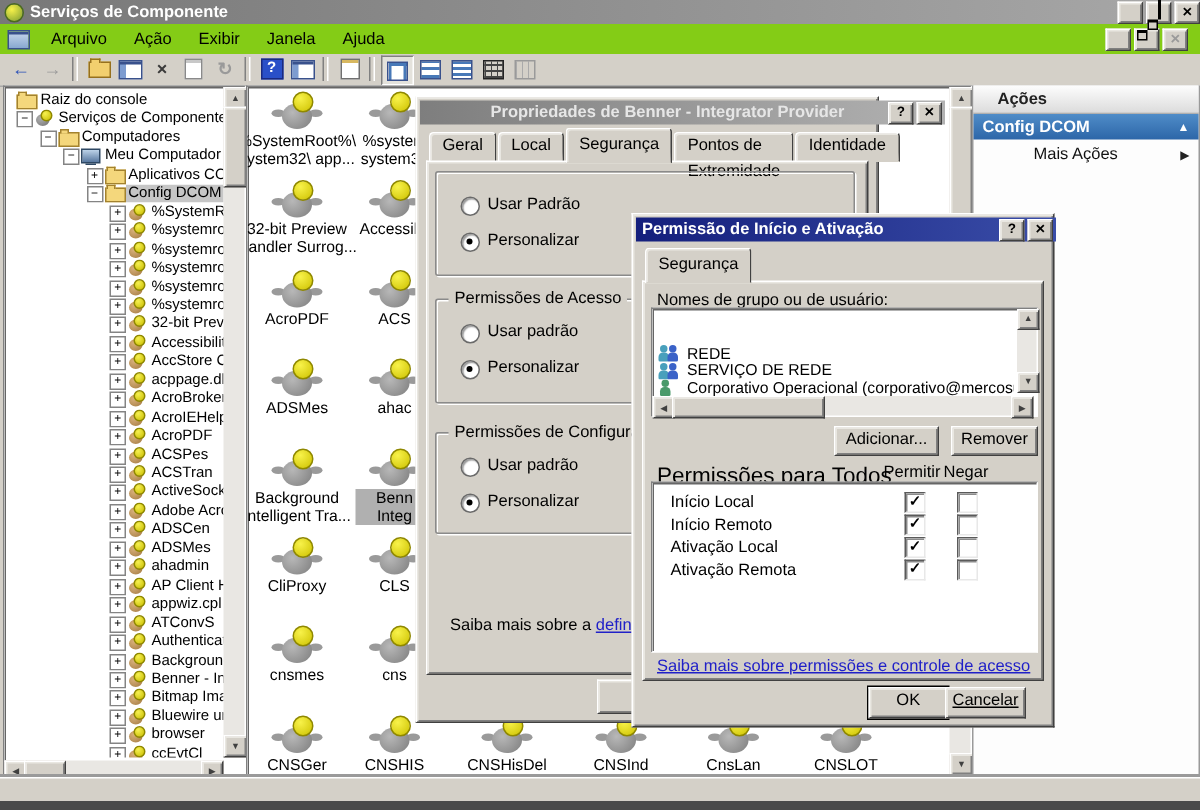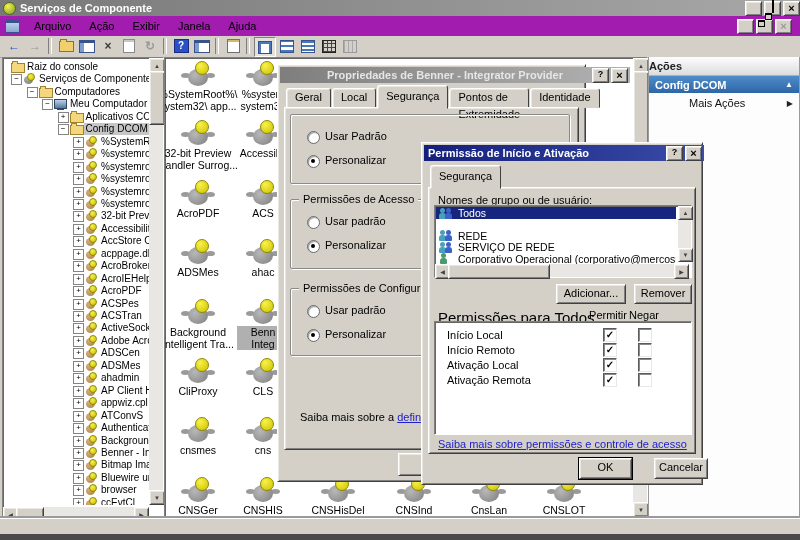--- a/index.html
+++ b/index.html
@@ -121,41 +121,41 @@
   .pp{position:relative;width:16px;height:11px;flex:none;margin:0 4px 0 2px;}
   .prs{position:absolute;width:7px;height:11px;}
   .prs::before{content:"";position:absolute;top:0;left:1px;width:5px;height:5px;border-radius:50%;background:var(--c);}
   .prs::after{content:"";position:absolute;top:5px;left:0;width:7px;height:6px;border-radius:3px 3px 1px 1px;background:var(--c);}
   .prs.back{--c:#49a0bc;left:1px;}
   .prs.front{--c:#3a62c8;left:7px;}
   .prs.single{--c:#4a9a6a;left:2px;}
   .prow{position:absolute;font-size:11px;line-height:13px;}
   
   .act-header{background:linear-gradient(#fdfdfd,#dcdcdc);border-bottom:1px solid #b0b0b0;
-              font-weight:bold;display:flex;align-items:center;padding-left:0;color:#222;}
+              font-weight:bold;display:flex;align-items:center;padding-left:16px;color:#222;}
   .act-group{background:linear-gradient(#4f8cc8,#2d66a8);color:#fff;font-weight:bold;
              display:flex;align-items:center;padding:0 6px;}
   .act-item{display:flex;align-items:center;padding:0 6px 0 40px;color:#111;}
 </style>
 </head>
 <body>
 
 <div id="screen">
 
   <div class="abs tb-main" style="left:0;top:0;width:800px;height:16px;font-size:11px;padding-left:3px;">
     <span style="width:11px;height:11px;border-radius:50%;flex:none;margin-right:4px;background:radial-gradient(circle at 35% 30%,#f8f24a,#7a9a30);border:1px solid #4a6a20;"></span>
     <span>Serviços de Componente</span>
     <span class="tspacer"></span>
     <span class="tbtn raised"><span class="ic-min" style="margin:7px auto 0;"></span></span>
     <span class="tbtn raised"><span class="ic-max" style="margin:2px auto 0;"></span></span>
     <span class="tbtn raised" style="font-size:11px;line-height:12px;">×</span>
     <span style="width:3px;flex:none;"></span>
   </div>
 
-  <div class="abs" style="left:0;top:16px;width:800px;height:20px;background:#a21caf;display:flex;align-items:center;">
+  <div class="abs" style="left:0;top:16px;width:800px;height:20px;background:#84cc16;display:flex;align-items:center;">
     <span style="width:13px;height:11px;margin:0 5px 0 5px;border:1px solid #39518c;background:linear-gradient(#c8d8ec,#88a8d0);box-shadow:inset 0 2px 0 #39518c;flex:none;"></span>
     <span id="menu-items"><span class="mitem">Arquivo</span><span class="mitem">Ação</span><span class="mitem">Exibir</span><span class="mitem">Janela</span><span class="mitem">Ajuda</span></span>
     <span class="tspacer"></span>
     <span class="tbtn raised"><span class="ic-min" style="margin:7px auto 0;"></span></span>
     <span class="tbtn raised"><span class="ic-restore" style="margin:1px auto 0;"></span></span>
     <span class="tbtn raised dim" style="font-size:11px;line-height:12px;">×</span>
     <span style="width:8px;flex:none;"></span>
   </div>
 
   <div class="abs" id="toolbar" style="left:0;top:36px;width:800px;height:21px;background:#d4d0c8;border-bottom:1px solid #a8a8a8;padding-left:3px;"><span class="tbb">
@@ -684,27 +684,20 @@
     </div>
     <div class="tabstrip" style="left:8px;top:23px;">
       <span class="tab active">Segurança</span>
     </div>
     <div class="tabbox" style="left:6px;top:44px;width:266px;height:265px;"></div>
 
     <div class="abs" style="left:16px;top:51px;font-size:11px;z-index:2;">Nomes de grupo ou de usuário:</div>
 
     <div class="abs sunkw" style="left:12px;top:62px;width:256px;height:71px;z-index:2;">
       <div id="user-rows" class="abs" style="left:0;top:0;width:241px;height:58px;overflow:hidden;">
-          <div class="urow sel" style="top: 1px; width: 240px;">
-            <div class="pp">
-              <div class="prs back"></div>
-              <div class="prs front"></div>
-            </div>
-            <div style="white-space: nowrap;">Todos</div>
-          </div>
           <div class="urow" style="top: 23.8px; width: 240px;">
             <div class="pp">
               <div class="prs back"></div>
               <div class="prs front"></div>
             </div>
             <div style="white-space: nowrap;">REDE</div>
           </div>
           <div class="urow" style="top: 35.2px; width: 240px;">
             <div class="pp">
               <div class="prs back"></div>
@@ -756,16 +749,16 @@
         <div class="prow" style="left: 12px; top: 52px;">Ativação Remota</div>
         <div class="cb" style="left: 168px; top: 51px;">
           <div class="mark">✓</div>
         </div>
         <div class="cb" style="left: 203px; top: 51px;"></div>
       </div>
 
     <div class="abs link" style="left:16px;top:295px;white-space:nowrap;z-index:2;">Saiba mais sobre permissões e controle de acesso</div>
 
     <div class="btn abs default" style="left:157px;top:315px;width:51px;height:19px;z-index:2;">OK</div>
-    <div class="btn abs" style="left:232px;top:315px;width:52px;height:19px;z-index:2;">Cancelar</div>
+    <div class="btn abs" style="left:208px;top:315px;width:52px;height:19px;z-index:2;text-decoration:underline;">Cancelar</div>
   </div>
 
 </div>
 
 </body></html>

